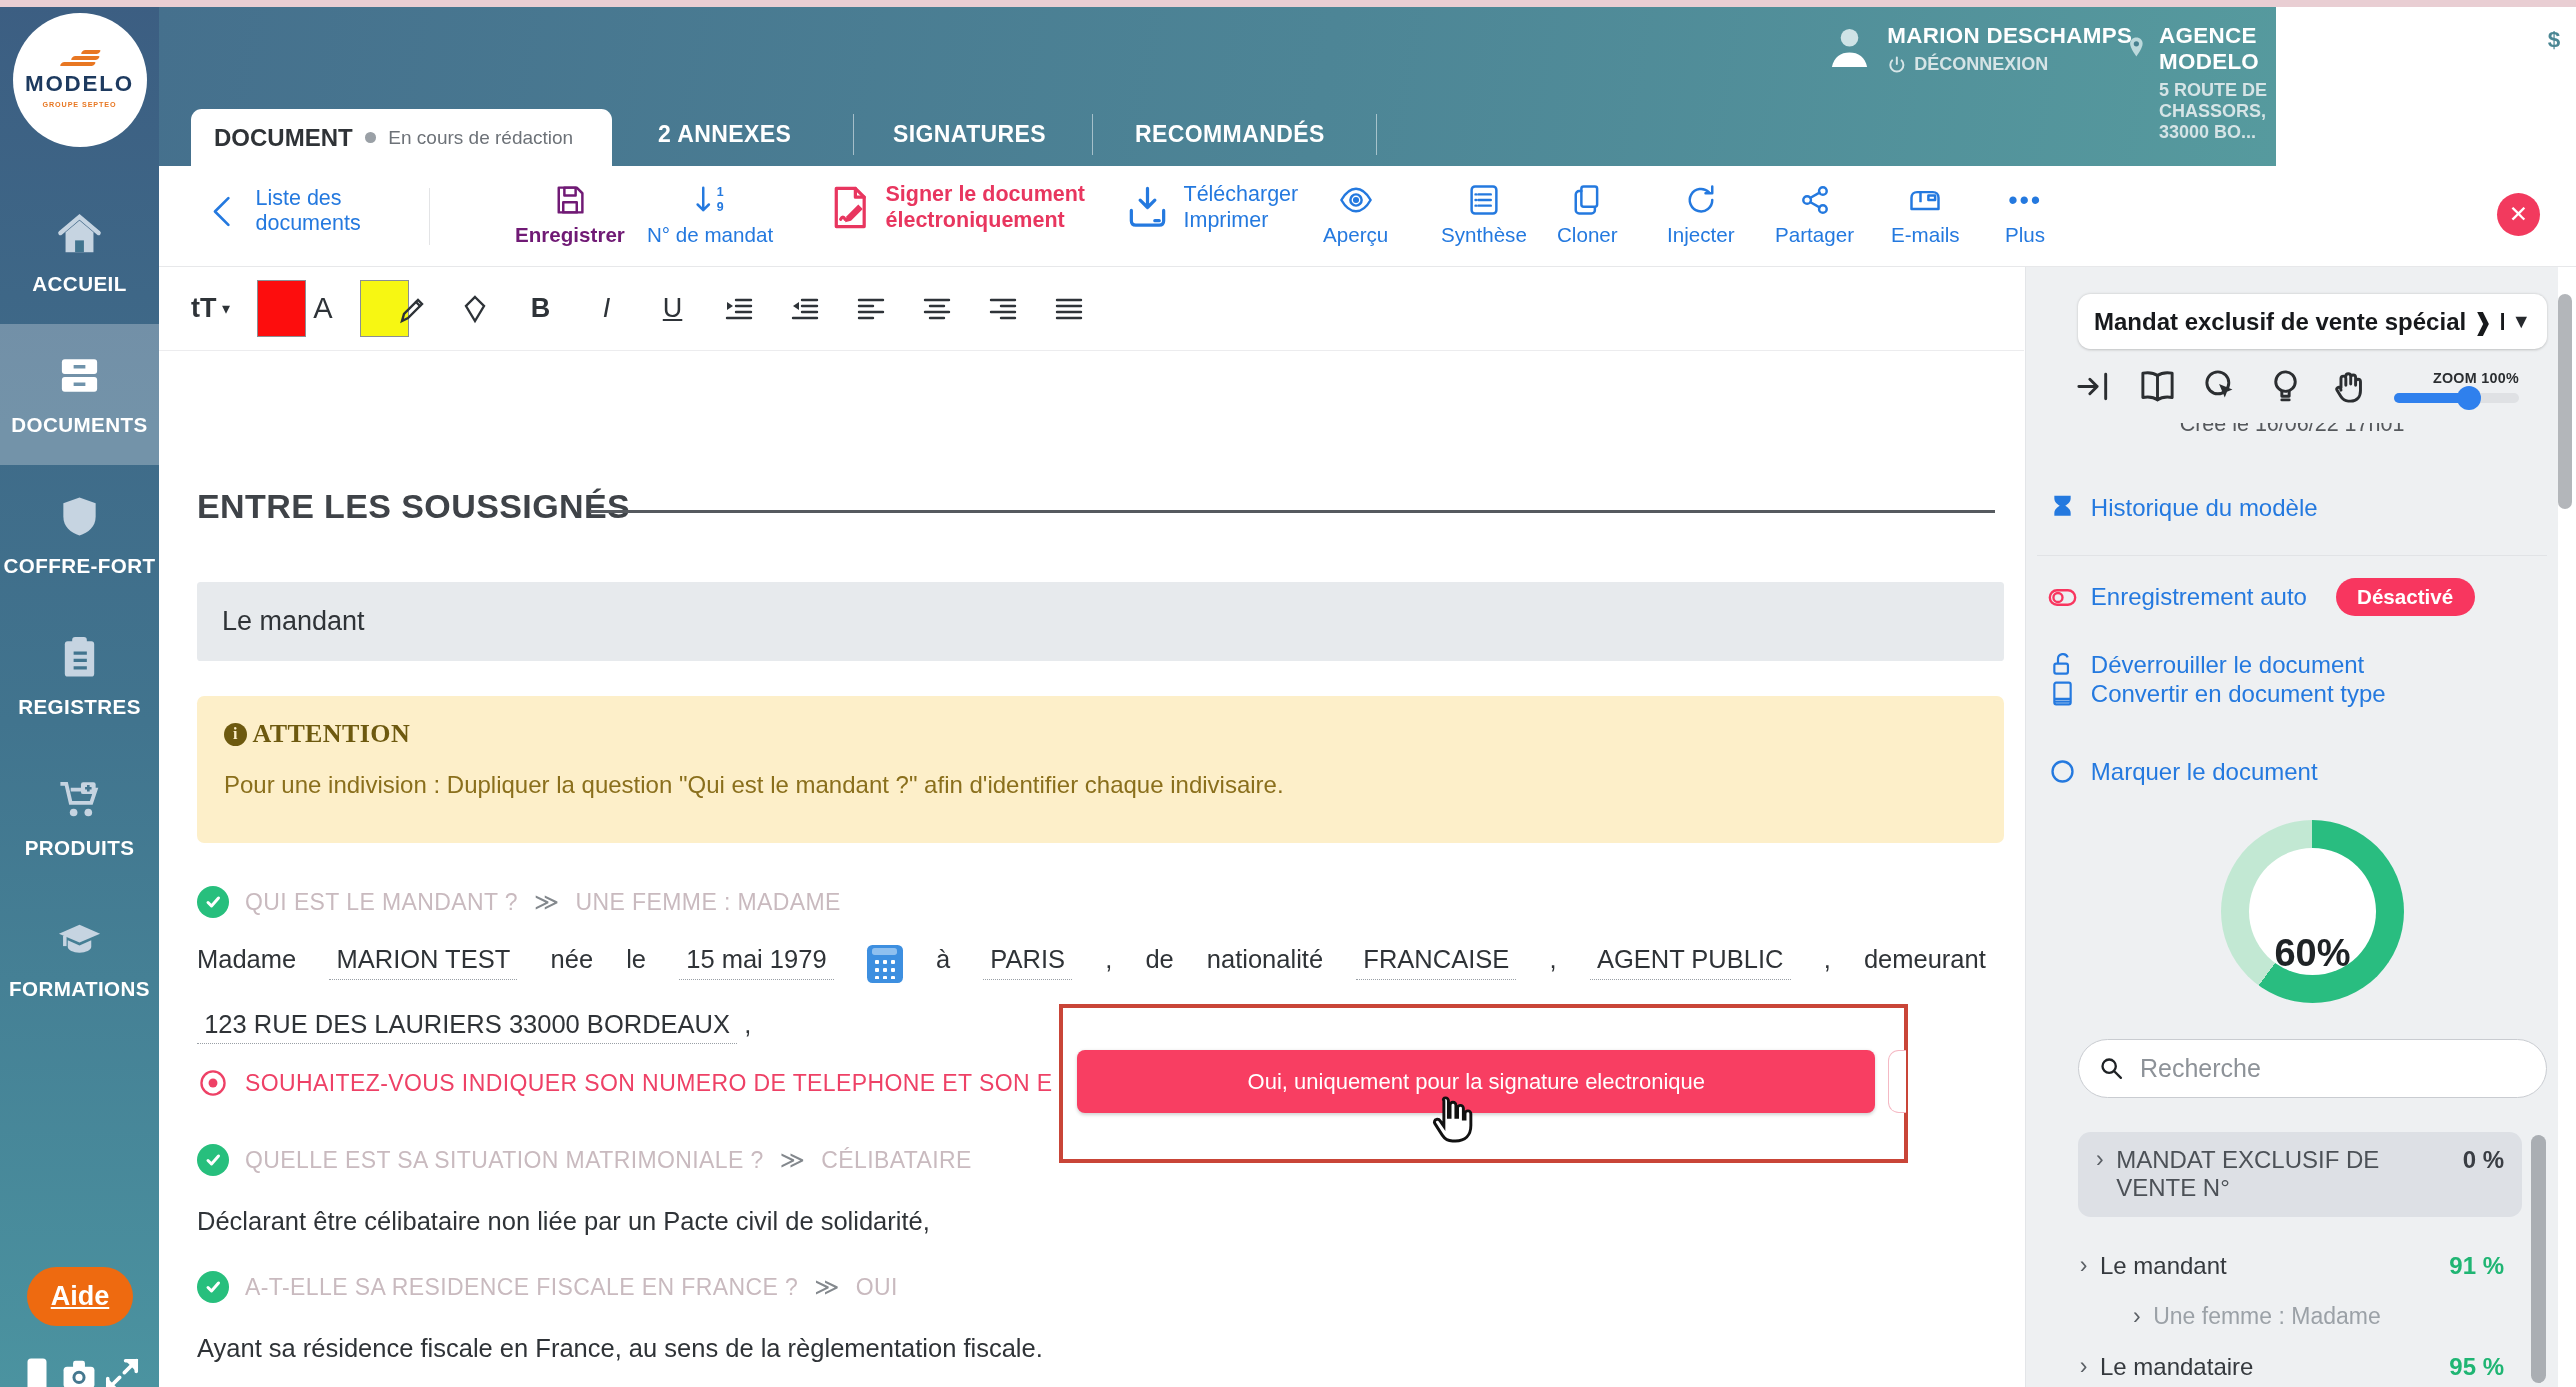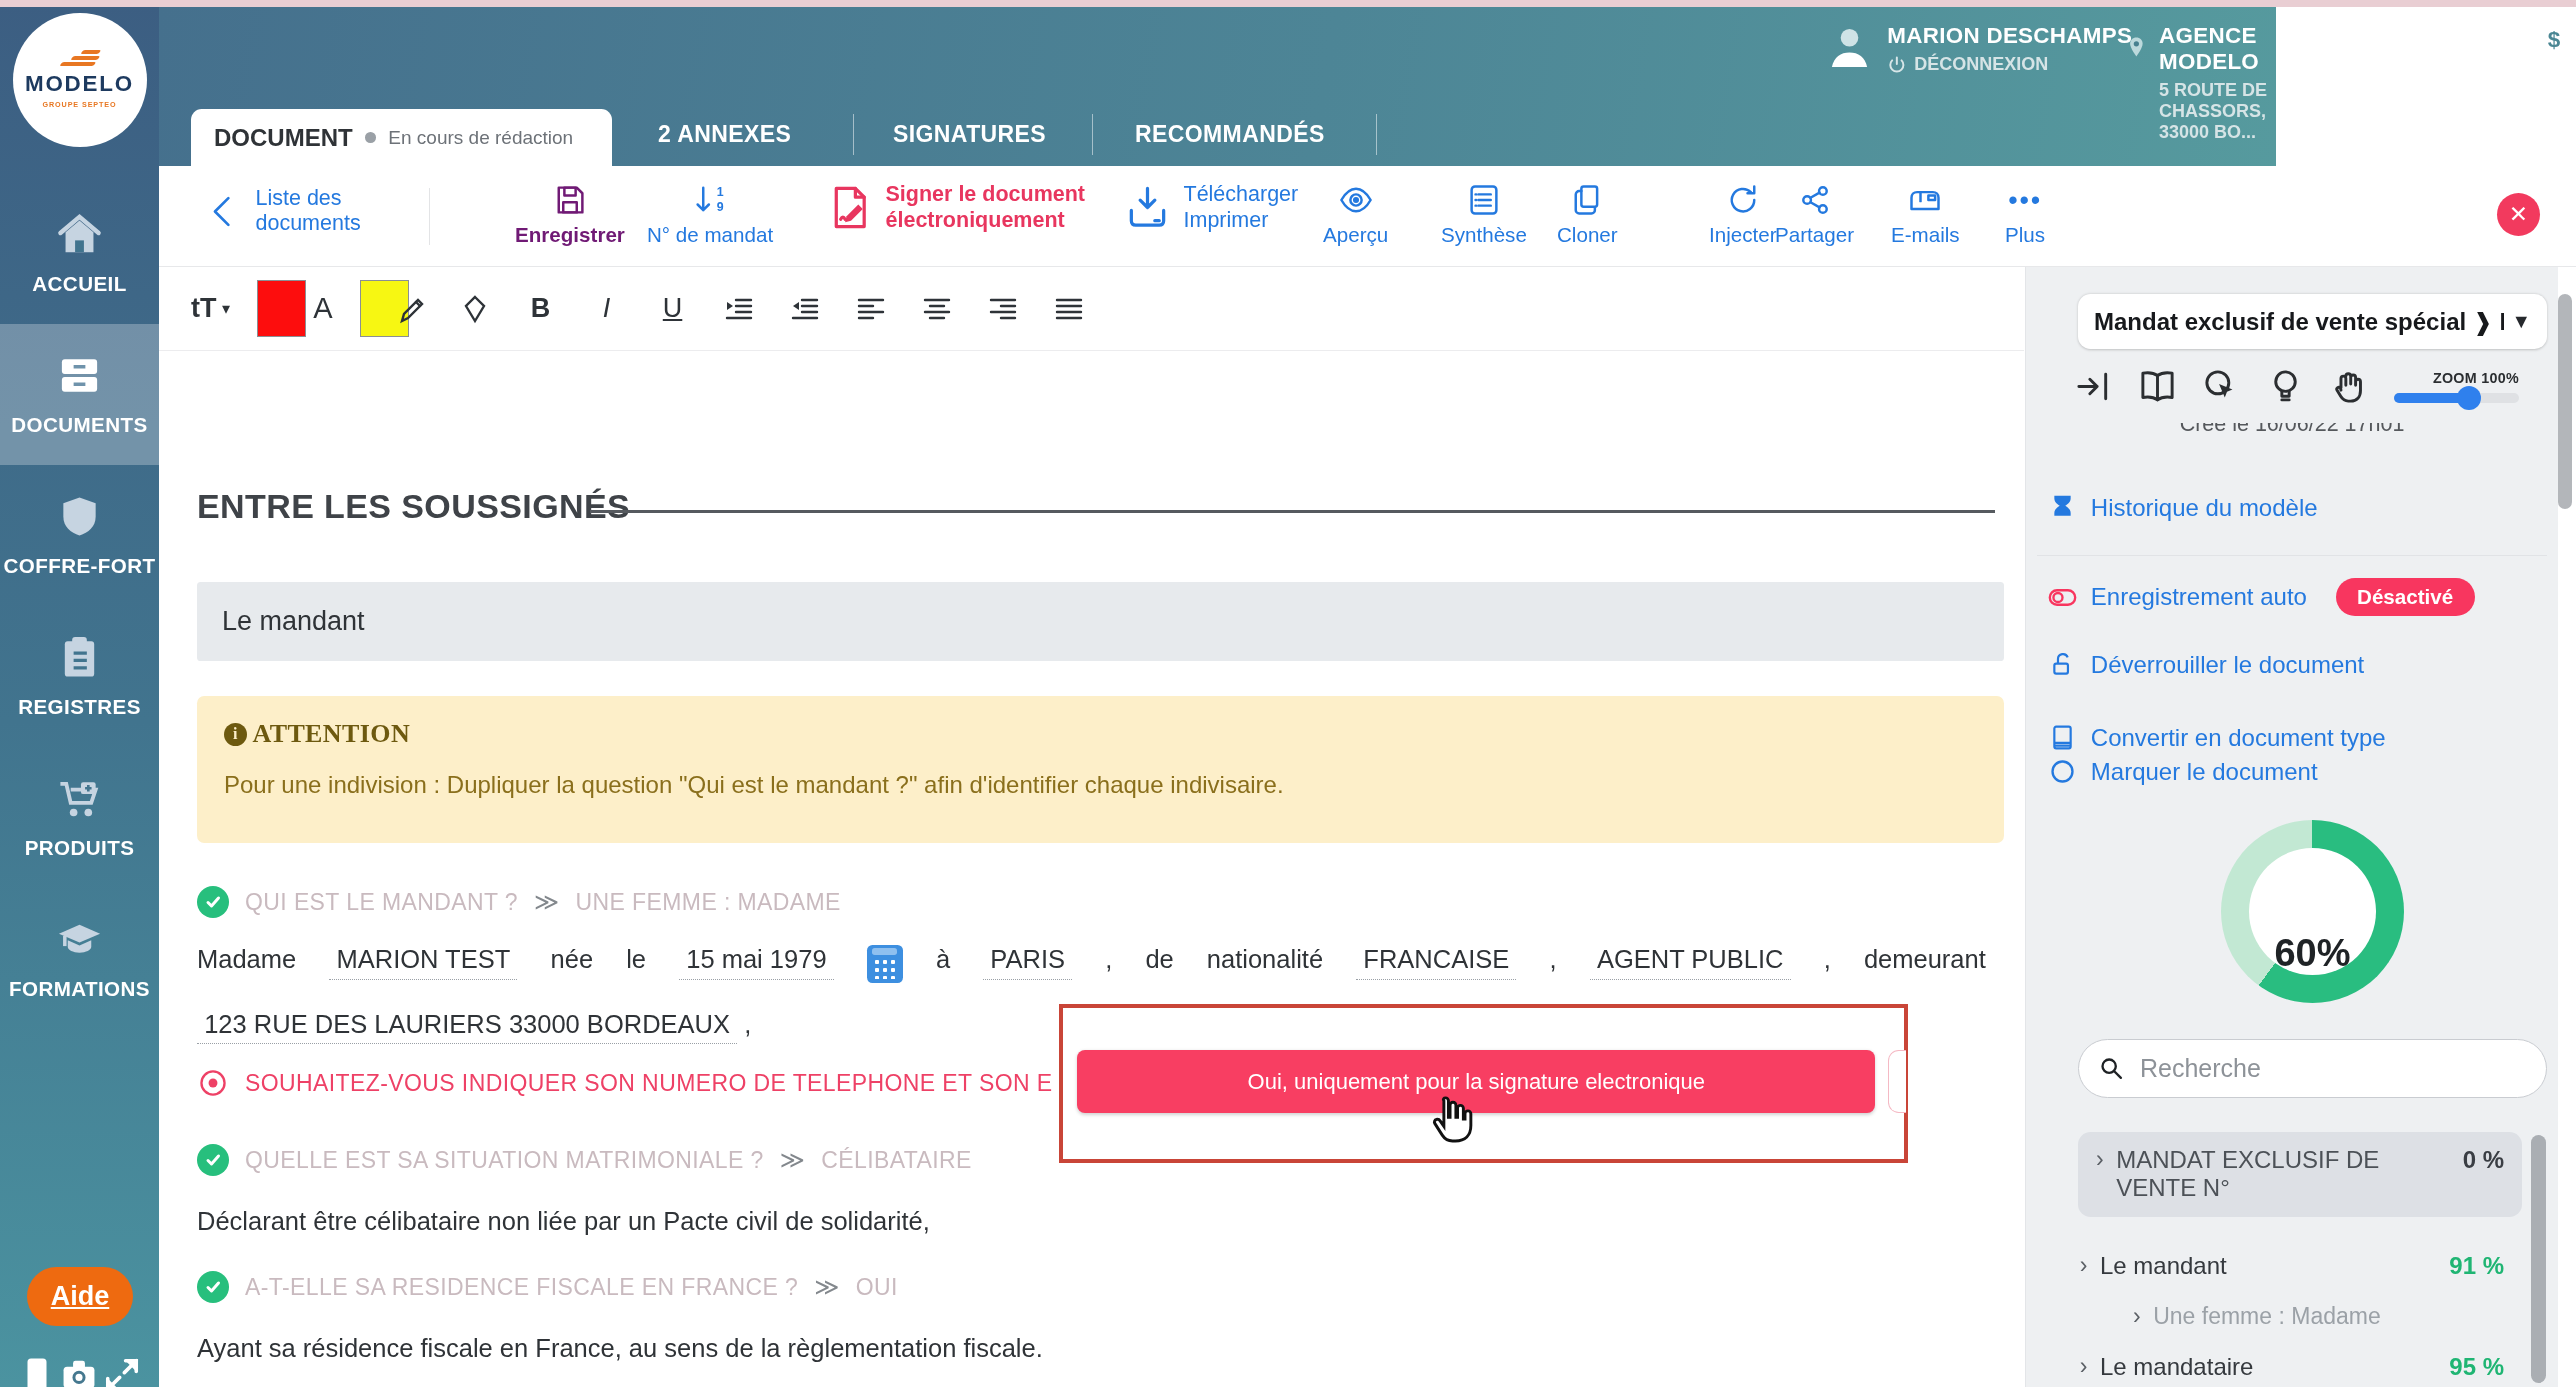--- a/index.html
+++ b/index.html
@@ -326,21 +326,21 @@
         </svg>
       <span>Synthèse</span>
     </div>
     <div class="tb" style="left:1398px;top:16px;">
       <svg viewBox="0 0 32 32">
           <rect x="11" y="4" width="14" height="18" rx="2"></rect>
           <path d="M11 8H9c-1.6 0-3 1.4-3 3v14c0 1.6 1.4 3 3 3h11c1.6 0 3-1.4 3-3v-2"></path>
         </svg>
       <span>Cloner</span>
     </div>
-    <div class="tb" style="left:1550px;top:16px;">
+    <div class="tb" style="left:1508px;top:16px;">
       <svg viewBox="0 0 32 32">
           <path d="M26 16a10 10 0 1 1-3-7"></path>
           <path d="M26 4v6h-6"></path>
           <path d="M6 16a10 10 0 0 0 3 7" opacity=".01"></path>
         </svg>
       <span>Injecter</span>
     </div>
     <div class="tb" style="left:1616px;top:16px;">
       <svg viewBox="0 0 32 32">
           <circle cx="9" cy="16" r="3.4"></circle>
@@ -567,21 +567,21 @@
       <span>Enregistrement auto</span>
       <span class="pill">Désactivé</span>
     </div>
     <div class="plink" style="top:383px;">
       <svg viewBox="0 0 32 32" fill="none" stroke="#2479df" stroke-width="2.4">
           <path d="M11 15v-5a5.5 5.5 0 0 1 10.7-1.8"></path>
           <rect x="7" y="15" width="15" height="11" rx="2"></rect>
         </svg>
       <span>Déverrouiller le document</span>
     </div>
-    <div class="plink" style="top:456px;">
+    <div class="plink" style="top:412px;">
       <svg viewBox="0 0 32 32" fill="none" stroke="#2479df" stroke-width="2.4">
           <rect x="7" y="4" width="18" height="24" rx="2"></rect>
           <path d="M7 22h18M7 25h18"></path>
         </svg>
       <span>Convertir en document type</span>
     </div>
     <div class="plink" style="top:490px;">
       <svg viewBox="0 0 32 32" fill="none" stroke="#2479df" stroke-width="2.6">
           <circle cx="16" cy="16" r="11"></circle>
         </svg>

